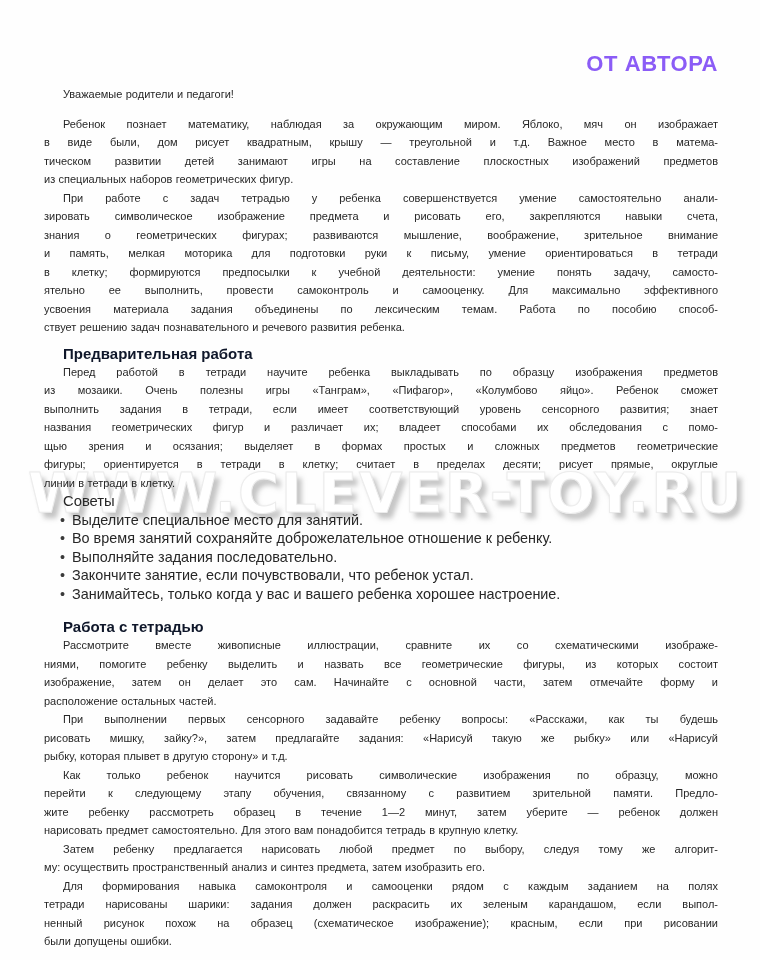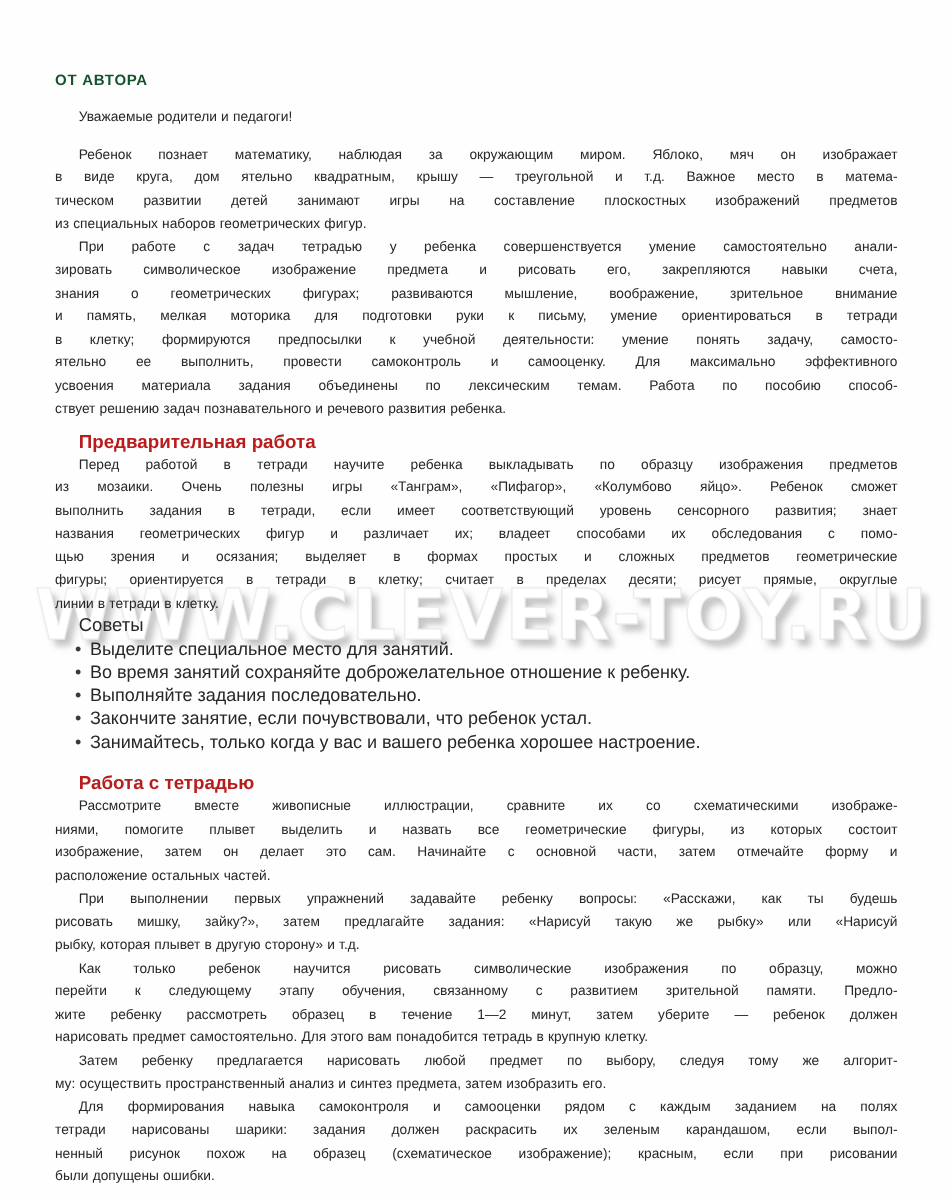--- a/index.html
+++ b/index.html
@@ -25,33 +25,33 @@
     color: #ffffff;
     -webkit-text-stroke: 1px #ececec;
     text-shadow: 5px 6px 5px rgba(150,150,150,0.55), 0 0 2px rgba(190,190,190,0.35);
     z-index: 0;
     user-select: none;
   }
 
   .content { position: relative; z-index: 1; padding: 54px 42px 0 44px; }
 
   h1 {
-    font-size: 12px; line-height: 20px;
+    font-size: 22px; line-height: 20px;
     margin: 0 0 10px 0;
-    text-align: left;
+    text-align: right;
     font-weight: bold;
     letter-spacing: 0.6px;
-    color: #14532d;
+    color: #8b5cf6;
   }
   h2 {
     font-size: 15px; line-height: 19px;
     font-weight: bold;
     margin: 0;
     text-indent: 19px;
-    color: #b91c1c;
+    color: #0f172a;
   }
   .h-prelim { margin-top: 7px; }
   .h-work   { margin-top: 14px; }
 
   .para { margin: 0; }
   .tline {
     font-size: 11px;
     line-height: 18.5px;
     text-align: justify;
     text-align-last: justify;
@@ -91,21 +91,21 @@
 
   <div class="content">
 
     <h1>ОТ АВТОРА</h1>
 
     <p class="tline indent last">Уважаемые родители и педагоги!</p>
 
     <div>
         <div class="para">
           <div class="tline indent">Ребенок познает математику, наблюдая за окружающим миром. Яблоко, мяч он изображает</div>
-          <div class="tline">в виде круга, дом ятельно квадратным, крышу — треугольной и т.д. Важное место в матема-</div>
+          <div class="tline">в виде были, дом рисует квадратным, крышу — треугольной и т.д. Важное место в матема-</div>
           <div class="tline">тическом развитии детей занимают игры на составление плоскостных изображений предметов</div>
           <div class="tline last">из специальных наборов геометрических фигур.</div>
         </div>
         <div class="para">
           <div class="tline indent">При работе с задач тетрадью у ребенка совершенствуется умение самостоятельно анали-</div>
           <div class="tline">зировать символическое изображение предмета и рисовать его, закрепляются навыки счета,</div>
           <div class="tline">знания о геометрических фигурах; развиваются мышление, воображение, зрительное внимание</div>
           <div class="tline">и память, мелкая моторика для подготовки руки к письму, умение ориентироваться в тетради</div>
           <div class="tline">в клетку; формируются предпосылки к учебной деятельности: умение понять задачу, самосто-</div>
           <div class="tline">ятельно ее выполнить, провести самоконтроль и самооценку. Для максимально эффективного</div>
@@ -151,26 +151,26 @@
           <span class="dot">•</span>
           <span class="btext">Занимайтесь, только когда у вас и вашего ребенка хорошее настроение.</span>
         </div>
       </div>
 
     <h2 class="h-work">Работа с тетрадью</h2>
 
     <div>
         <div class="para">
           <div class="tline indent">Рассмотрите вместе живописные иллюстрации, сравните их со схематическими изображе-</div>
-          <div class="tline">ниями, помогите плывет выделить и назвать все геометрические фигуры, из которых состоит</div>
+          <div class="tline">ниями, помогите ребенку выделить и назвать все геометрические фигуры, из которых состоит</div>
           <div class="tline">изображение, затем он делает это сам. Начинайте с основной части, затем отмечайте форму и</div>
           <div class="tline last">расположение остальных частей.</div>
         </div>
         <div class="para">
-          <div class="tline indent">При выполнении первых упражнений задавайте ребенку вопросы: «Расскажи, как ты будешь</div>
+          <div class="tline indent">При выполнении первых сенсорного задавайте ребенку вопросы: «Расскажи, как ты будешь</div>
           <div class="tline">рисовать мишку, зайку?», затем предлагайте задания: «Нарисуй такую же рыбку» или «Нарисуй</div>
           <div class="tline last">рыбку, которая плывет в другую сторону» и т.д.</div>
         </div>
         <div class="para">
           <div class="tline indent">Как только ребенок научится рисовать символические изображения по образцу, можно</div>
           <div class="tline">перейти к следующему этапу обучения, связанному с развитием зрительной памяти. Предло-</div>
           <div class="tline">жите ребенку рассмотреть образец в течение 1—2 минут, затем уберите — ребенок должен</div>
           <div class="tline last">нарисовать предмет самостоятельно. Для этого вам понадобится тетрадь в крупную клетку.</div>
         </div>
         <div class="para">

